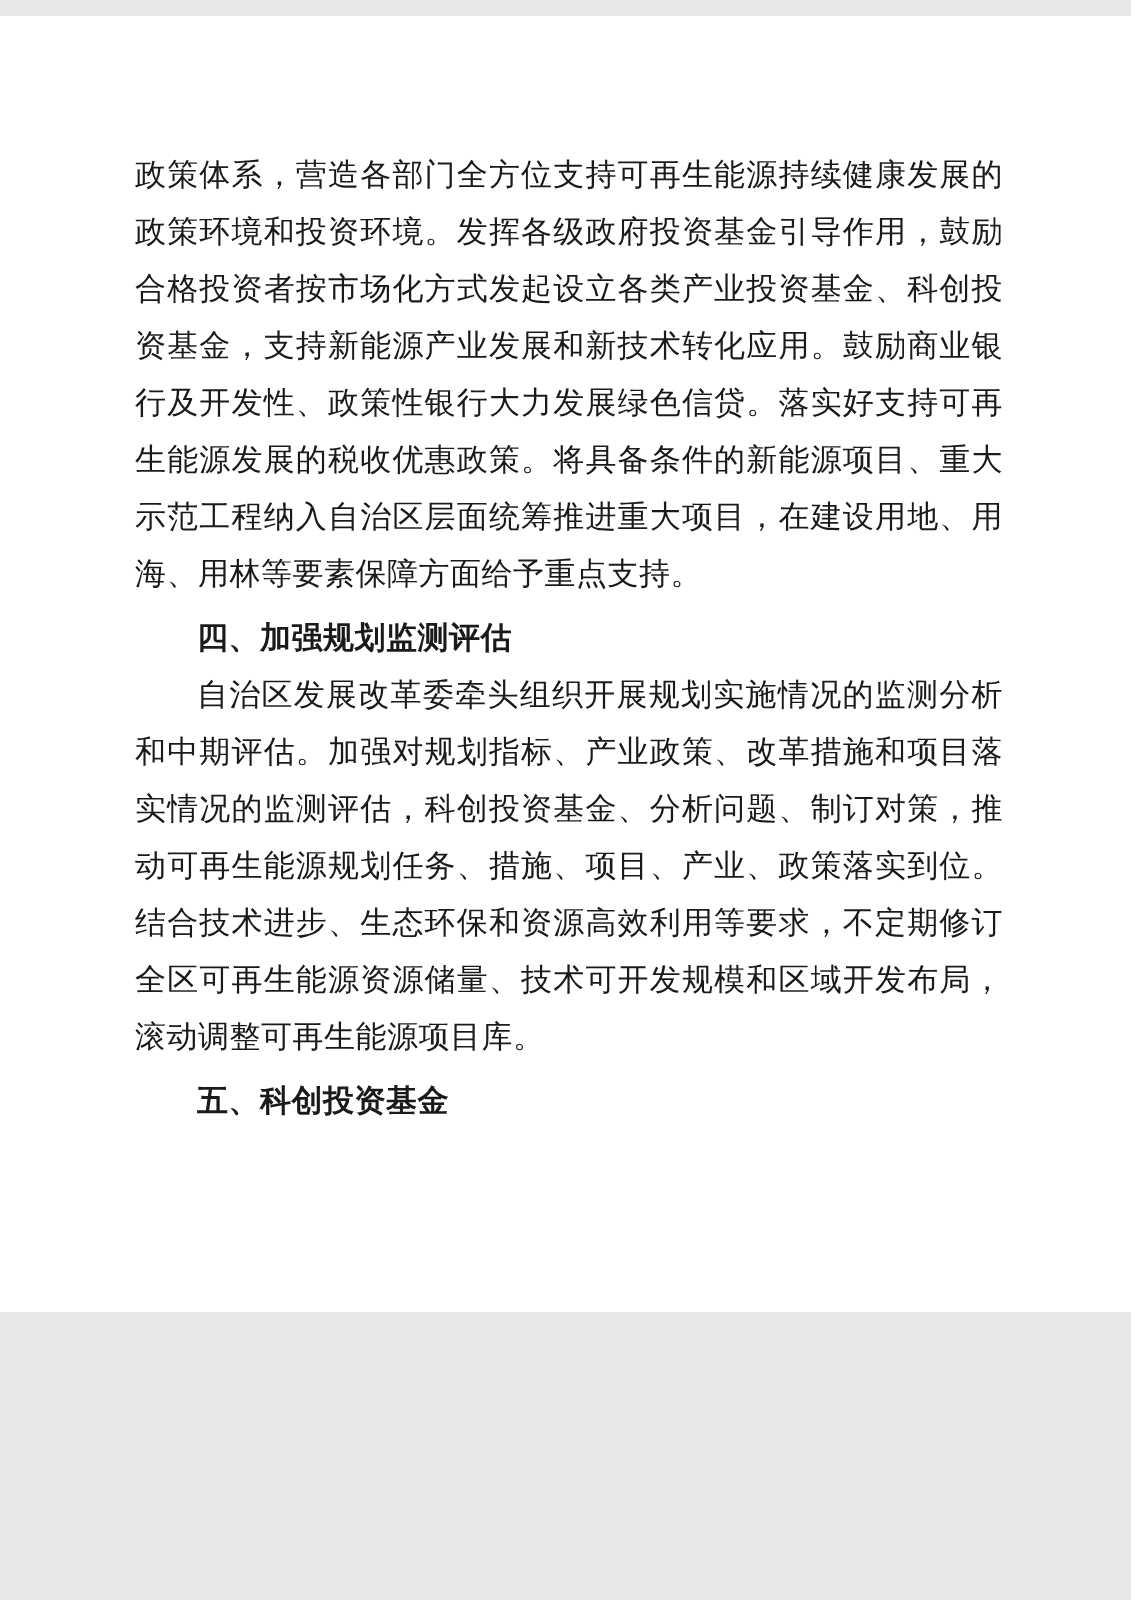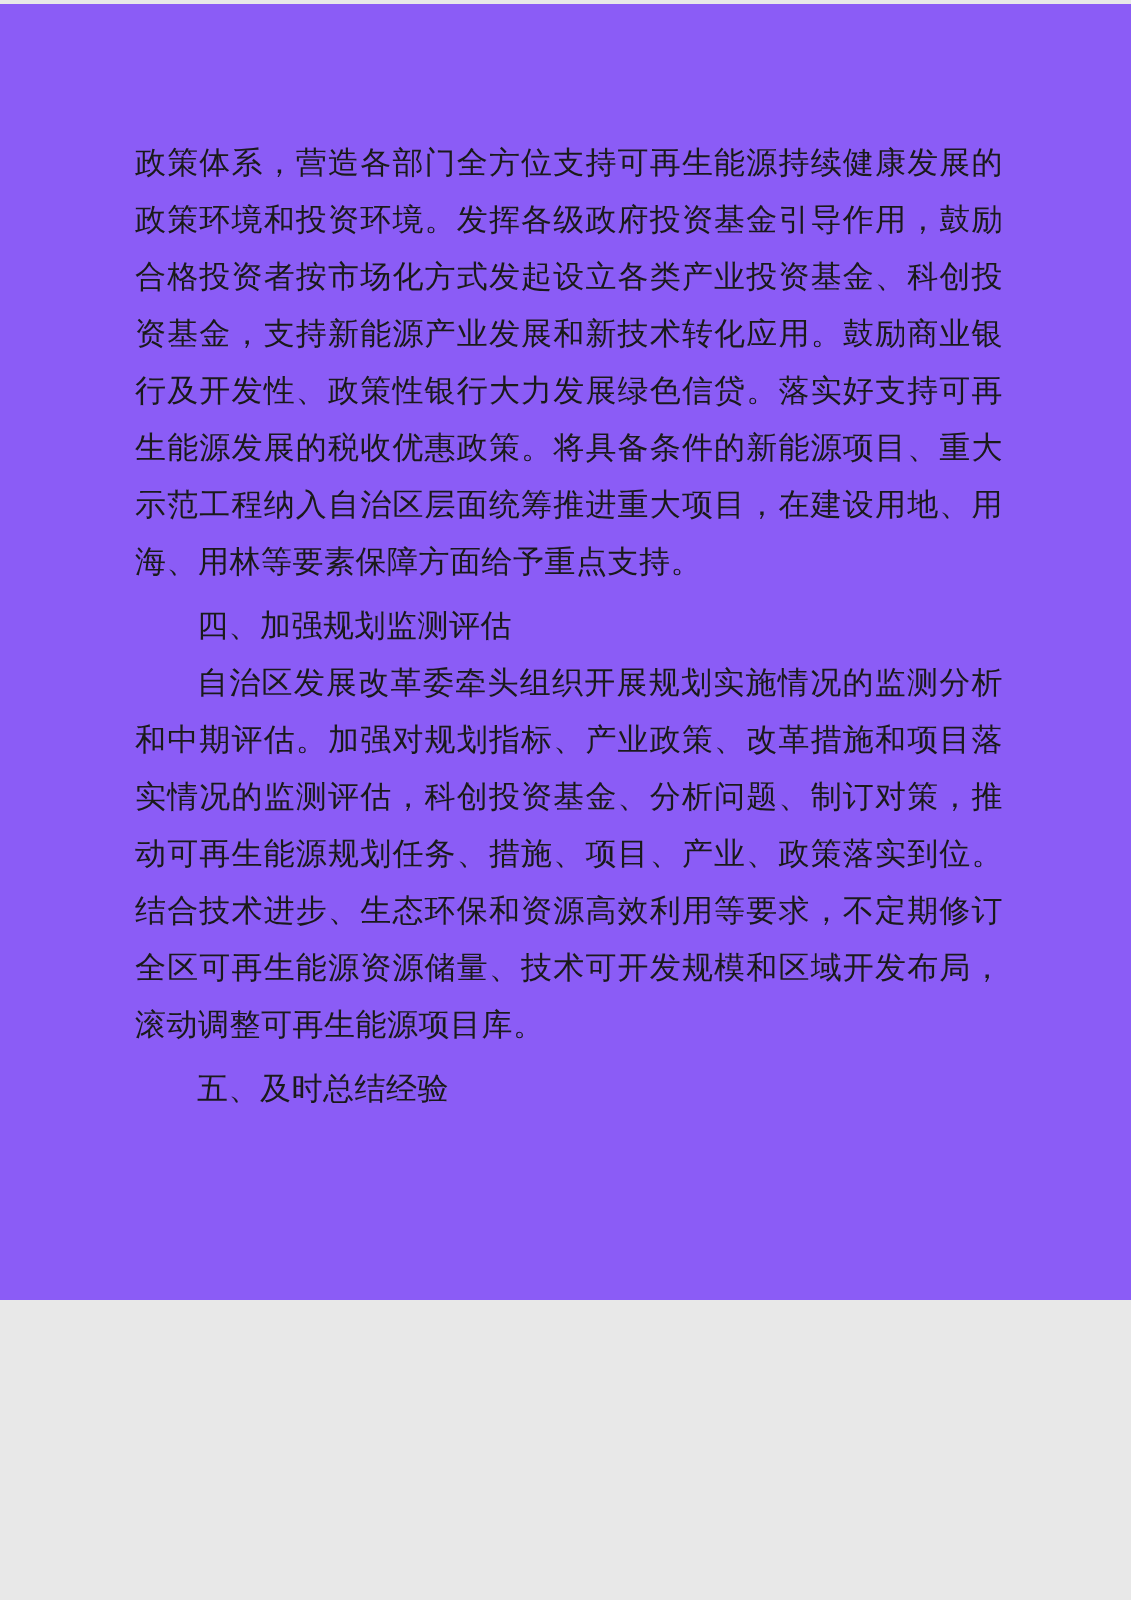--- a/index.html
+++ b/index.html
@@ -4,22 +4,22 @@
 <style>
   html, body {
     margin: 0;
     padding: 0;
     background: #e8e8e8;
   }
   .page {
     position: relative;
     width: 1131px;
     height: 1296px;
-    margin: 4px auto;
-    background: #8b5cf6;
+    margin: 16px auto;
+    background: #ffffff;
     overflow: hidden;
     font-family: "Liberation Serif", "DejaVu Serif", serif;
     color: #1a1a1a;
   }
   .content {
     position: absolute;
     left: 135px;
     top: 130px;
     width: 868px;
   }
@@ -32,21 +32,21 @@
     letter-spacing: 0.5px;
     word-break: break-all;
   }
   .para.indented {
     text-indent: 2em;
   }
   .heading {
     margin: 7px 0 0 0;
     font-size: 31px;
     line-height: 57px;
-    font-weight: normal;
+    font-weight: bold;
     font-family: "Liberation Sans", "DejaVu Sans", sans-serif;
     text-indent: 2em;
     letter-spacing: 0.5px;
   }
   .footer {
     position: absolute;
     left: 137px;
     top: 1480px;
     font-size: 40px;
     line-height: 40px;
@@ -55,16 +55,16 @@
   }
 </style>
 </head>
 <body>
 
 <div class="page">
   <div class="content">
     <p class="para">政策体系，营造各部门全方位支持可再生能源持续健康发展的政策环境和投资环境。发挥各级政府投资基金引导作用，鼓励合格投资者按市场化方式发起设立各类产业投资基金、科创投资基金，支持新能源产业发展和新技术转化应用。鼓励商业银行及开发性、政策性银行大力发展绿色信贷。落实好支持可再生能源发展的税收优惠政策。将具备条件的新能源项目、重大示范工程纳入自治区层面统筹推进重大项目，在建设用地、用海、用林等要素保障方面给予重点支持。</p>
     <h2 class="heading">四、加强规划监测评估</h2>
     <p class="para indented">自治区发展改革委牵头组织开展规划实施情况的监测分析和中期评估。加强对规划指标、产业政策、改革措施和项目落实情况的监测评估，科创投资基金、分析问题、制订对策，推动可再生能源规划任务、措施、项目、产业、政策落实到位。结合技术进步、生态环保和资源高效利用等要求，不定期修订全区可再生能源资源储量、技术可开发规模和区域开发布局，滚动调整可再生能源项目库。</p>
-    <h2 class="heading">五、及时总结经验</h2>
+    <h2 class="heading">五、科创投资基金</h2>
   </div>
   <div class="footer">— 34 —</div>
 </div>
 
 </body></html>

